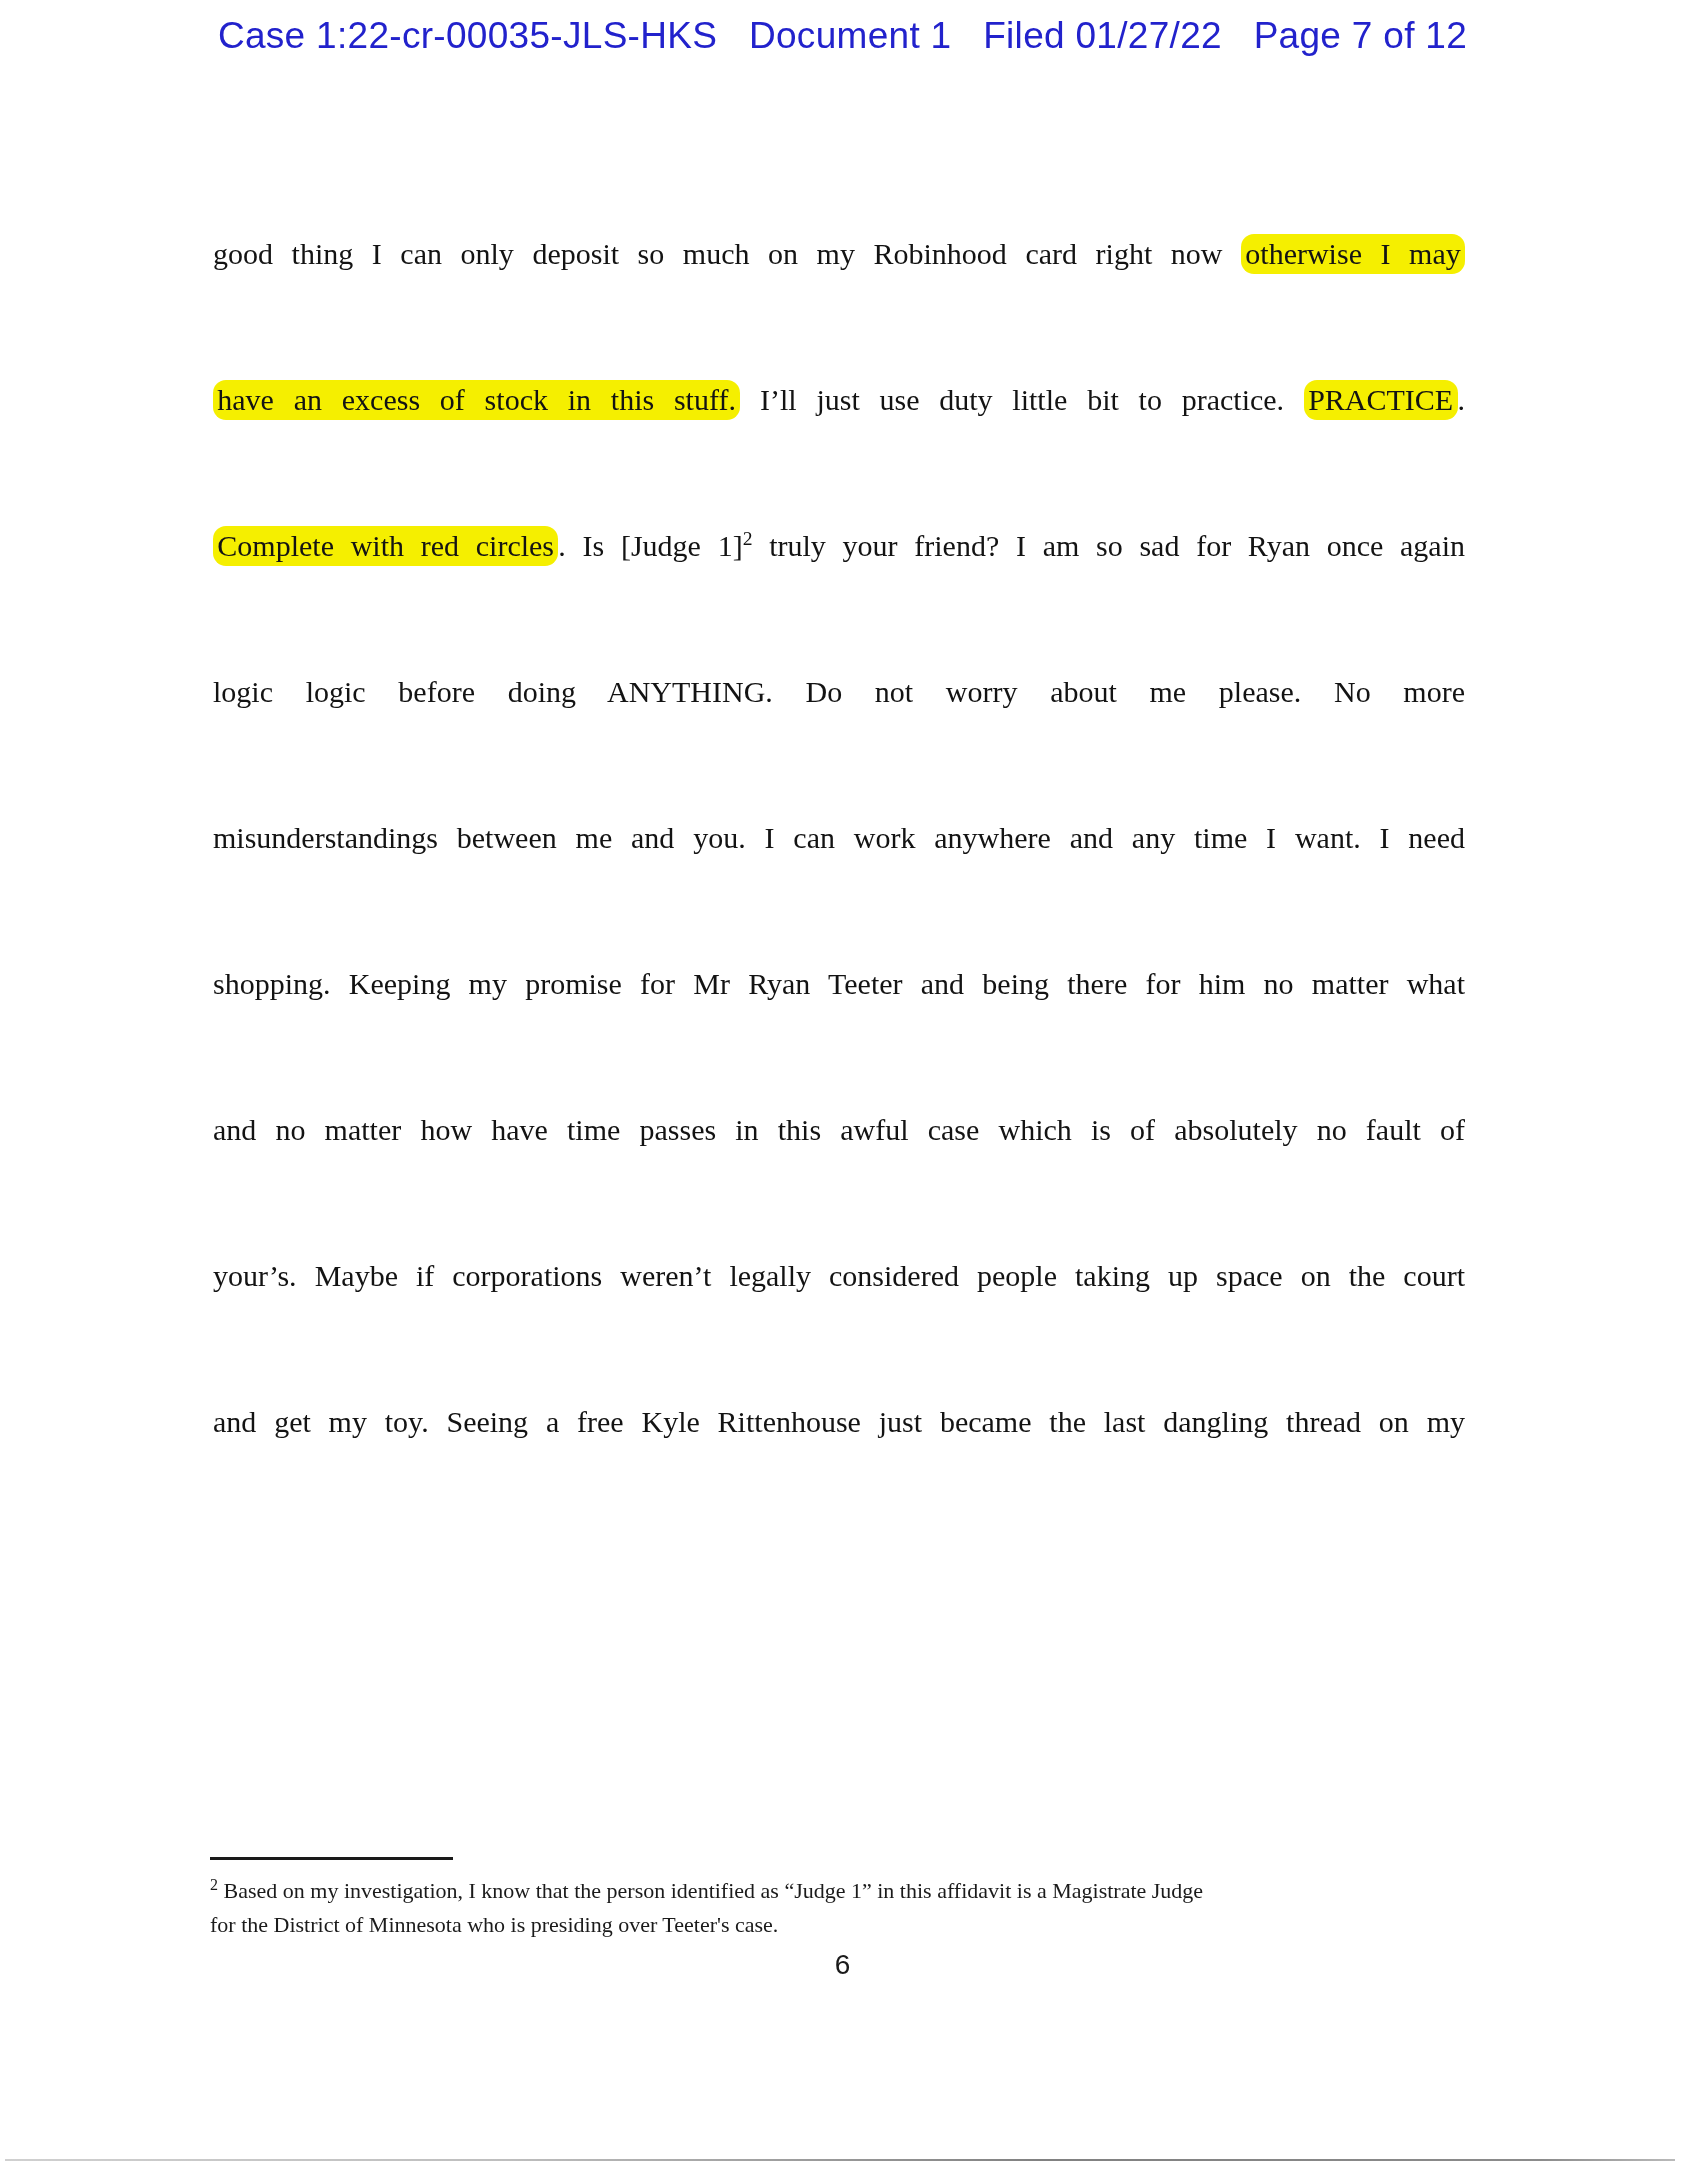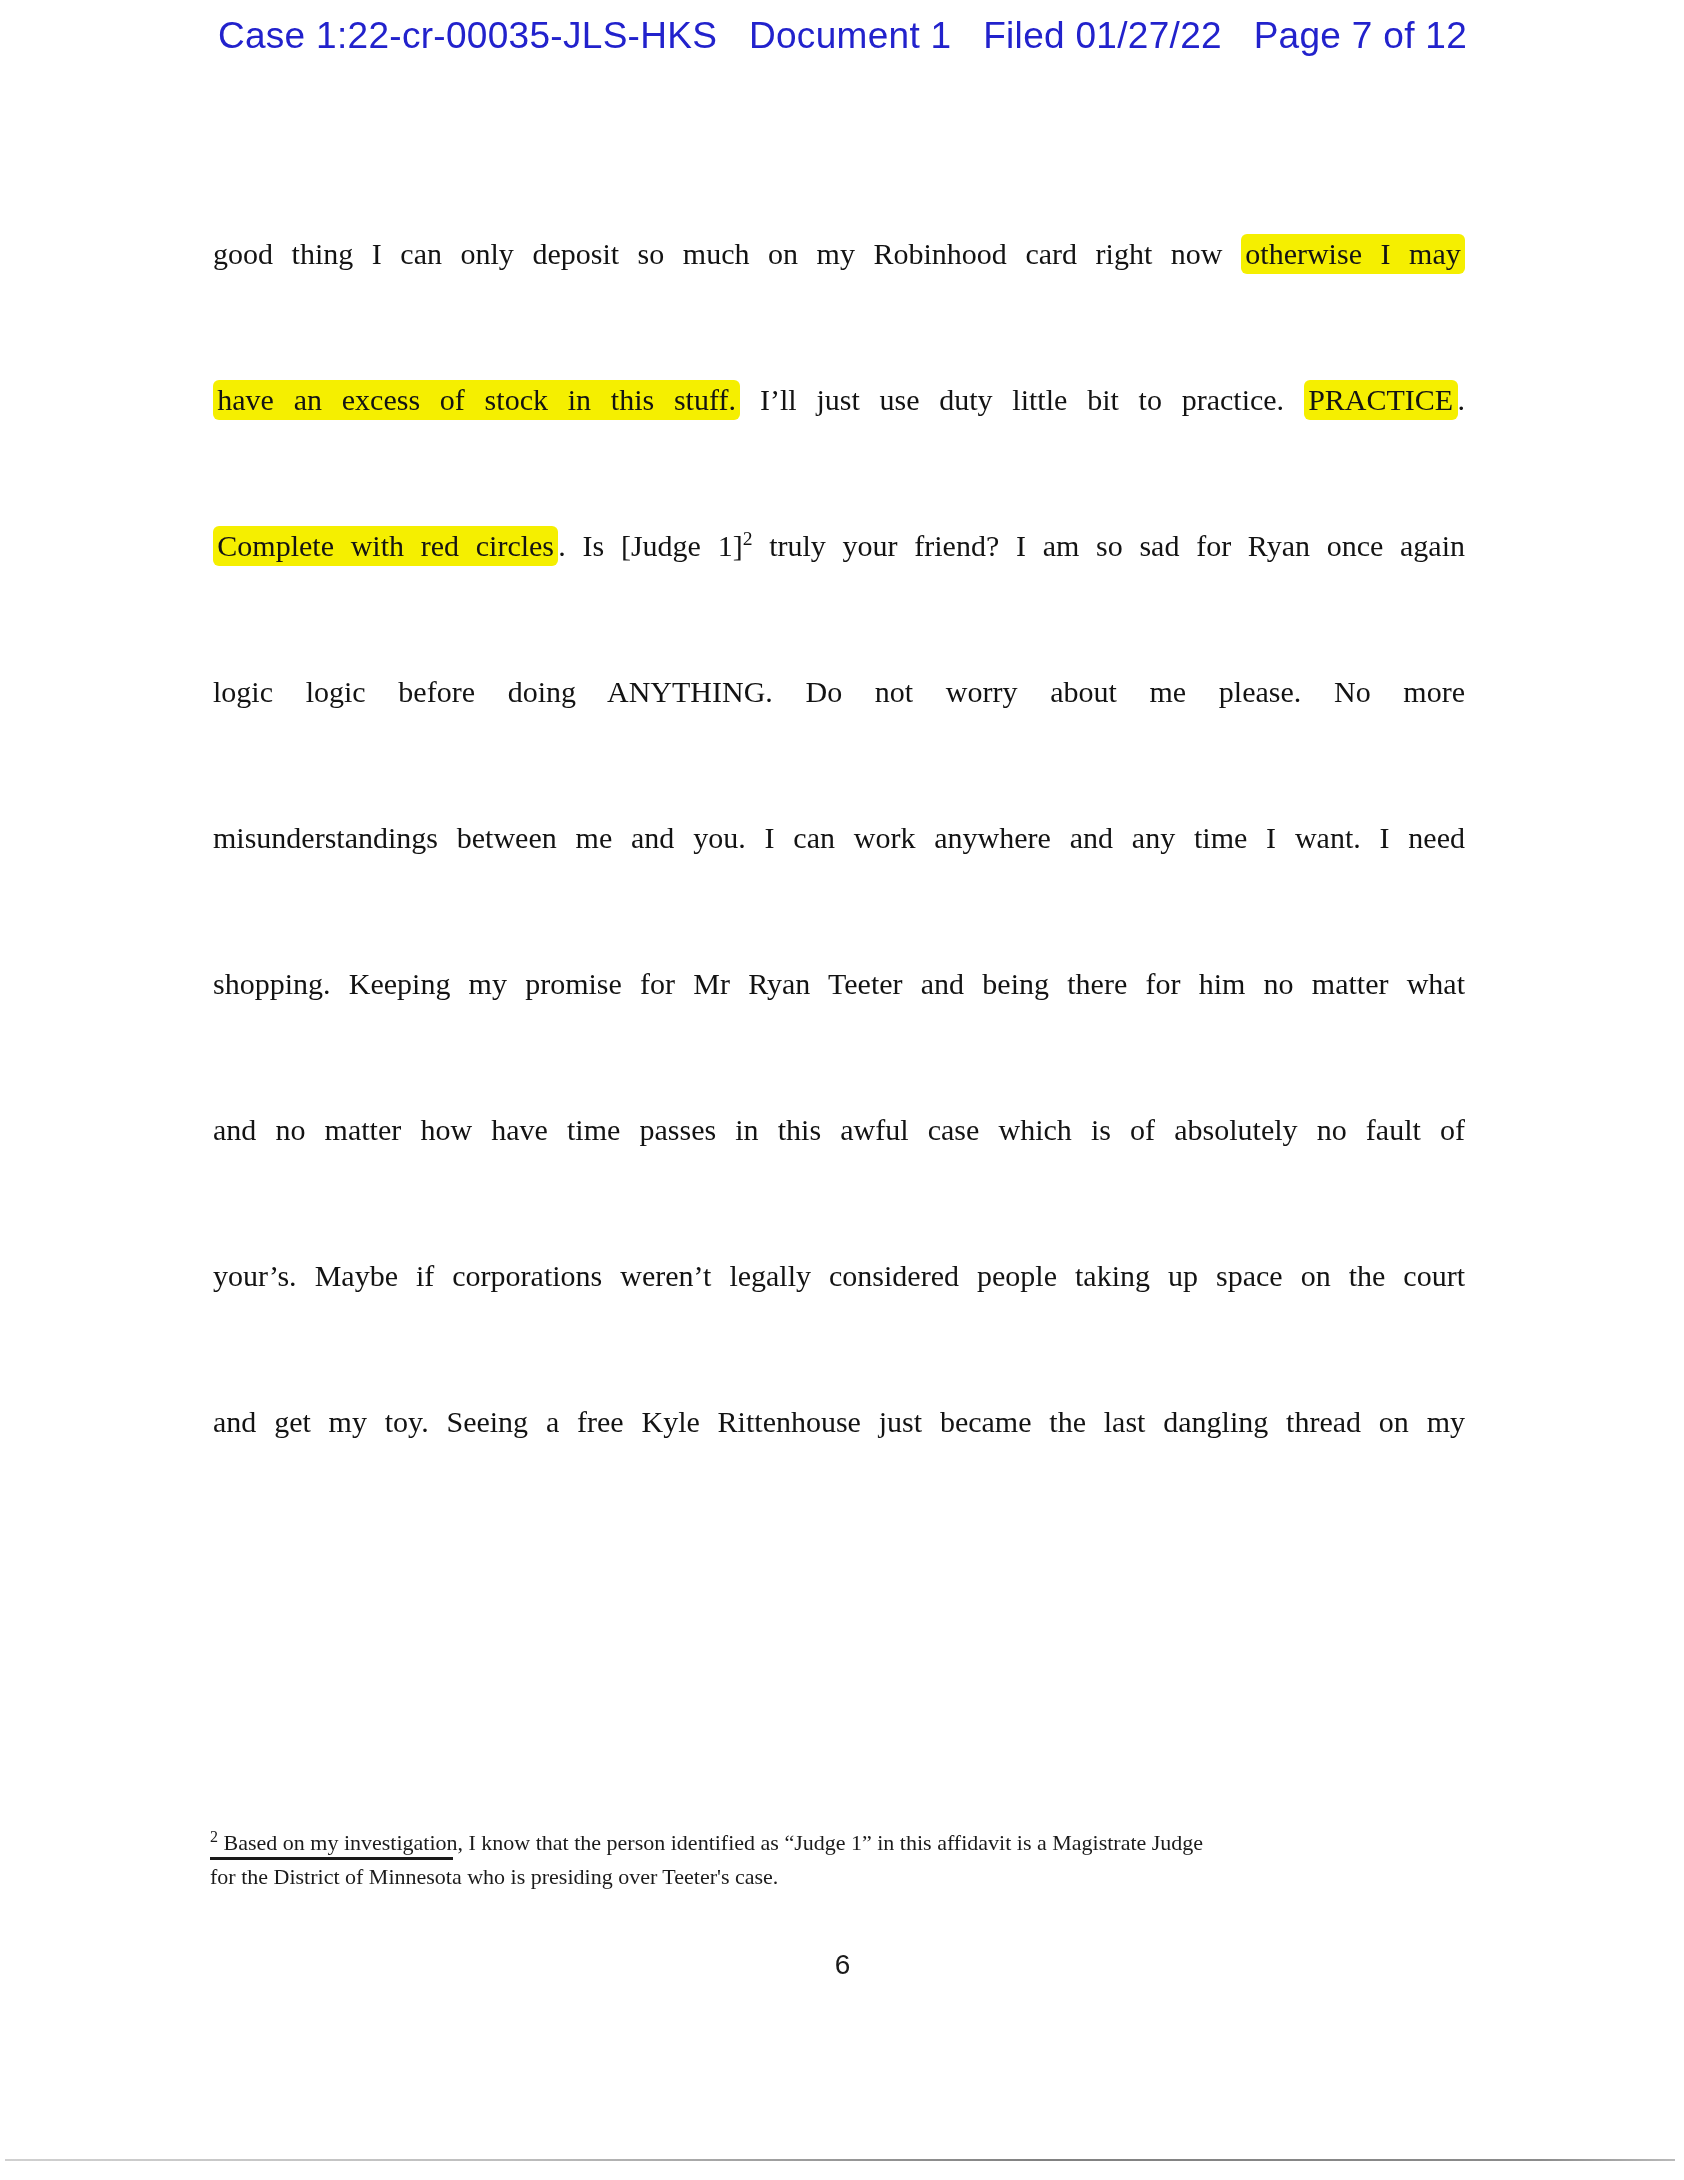--- a/index.html
+++ b/index.html
@@ -53,21 +53,21 @@
 
   
   .just-all {
     text-align-last: justify;
   }
 
   mark.hl {
     background: #f5ef00;
     color: #131313;
     padding: 2.6px 4.3px 4.3px 4.3px;
-    border-radius: 6px;
+    border-radius: 13px;
     box-decoration-break: clone;
     -webkit-box-decoration-break: clone;
   }
 
   sup.fnref {
     font-size: 19.6px;
     vertical-align: super;
     line-height: 0;
   }
 
@@ -76,21 +76,21 @@
     position: absolute;
     left: 210px;
     top: 1857px;
     width: 243px;
     height: 2.6px;
     background: #1a1a1a;
   }
   .footnote {
     position: absolute;
     left: 210px;
-    top: 1826px;
+    top: 1874px;
     width: 1258px;
     font-size: 22px;
     line-height: 34px;
     color: #1b1b1b;
     text-align: left;
   }
   .footnote sup {
     font-size: 16px;
     vertical-align: super;
     line-height: 0;

